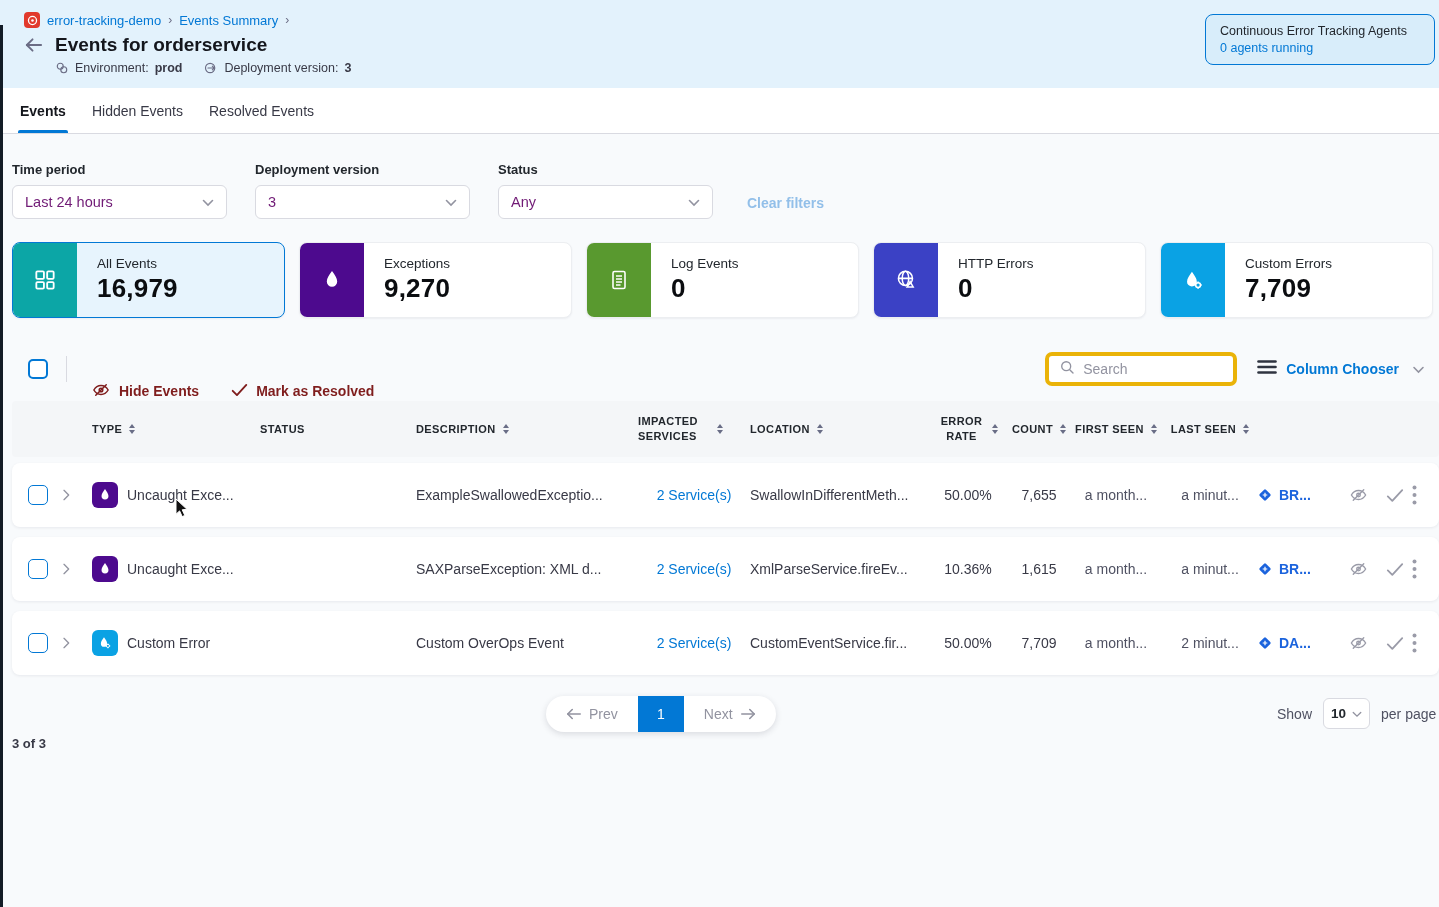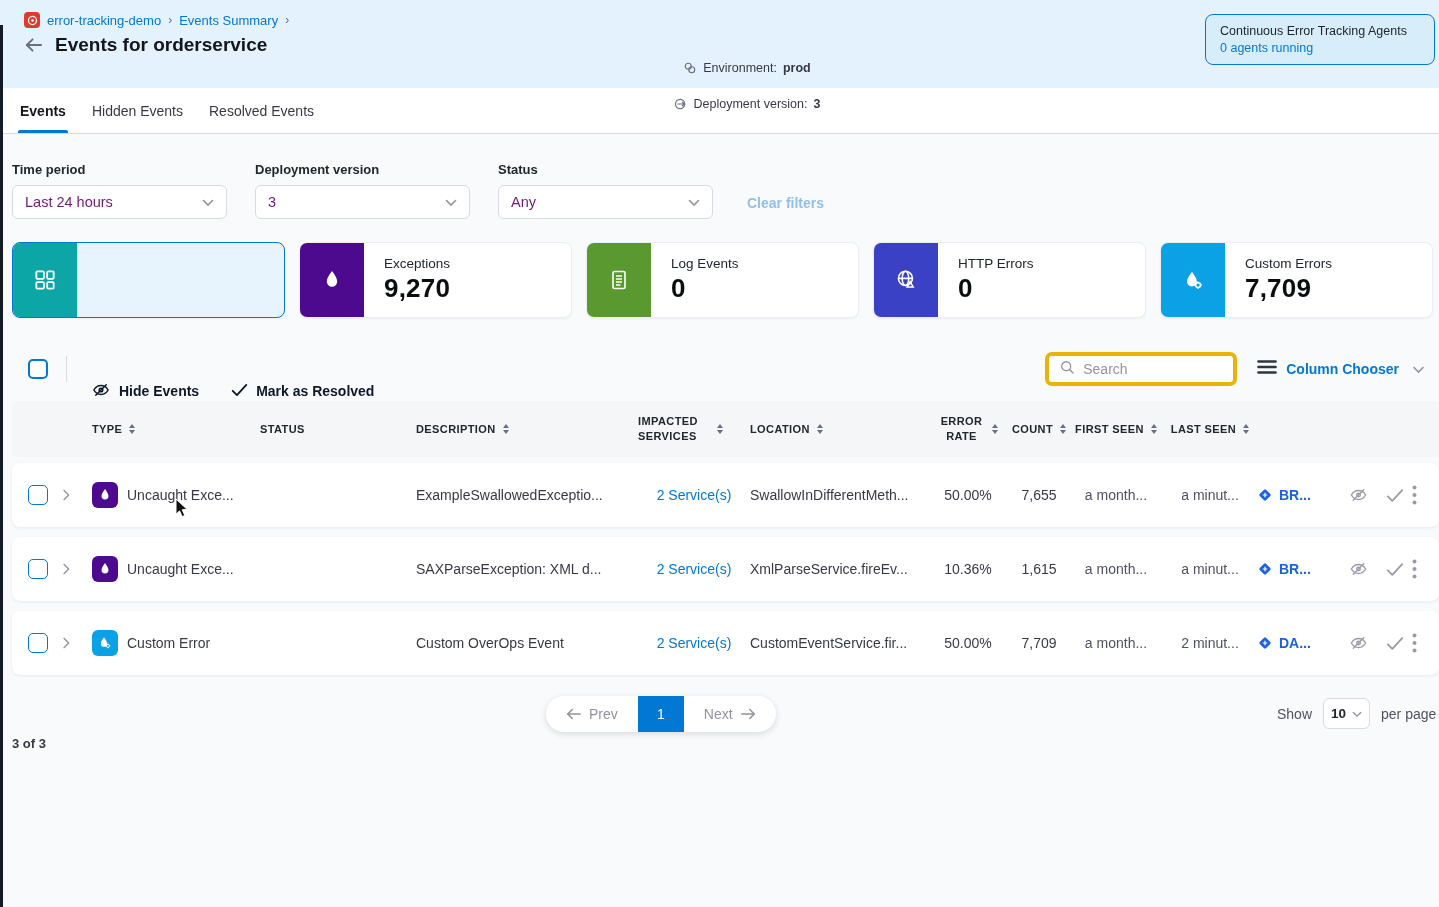--- a/index.html
+++ b/index.html
@@ -11,21 +11,21 @@
 
   
   .top-header { position:relative; height:88px; background:#e3f2fc; padding:12px 0 0 24px; }
   .breadcrumb { display:flex; align-items:center; gap:7px; font-size:13px; color:#0278d5; }
   .crumb-logo { width:16px; height:16px; background:#e1392c; border-radius:4px; display:inline-flex; align-items:center; justify-content:center; }
   .crumb-sep { color:#6b6d85; font-size:12px; }
   .crumb-link { cursor:pointer; }
   .title-row { display:flex; align-items:center; gap:12px; margin-top:6px; }
   .back-arrow { color:#6b6d85; display:inline-flex; cursor:pointer; }
   .page-title { font-size:19px; font-weight:bold; color:#14161c; }
-  .meta-row { display:flex; align-items:center; gap:22px; margin-top:5px; margin-left:31px; font-size:12.5px; color:#383946;flex-direction:column; }
+  .meta-row { display:flex; align-items:flex-start; gap:22px; margin-top:5px; margin-left:31px; font-size:12.5px; color:#383946; }
   .meta-item { display:inline-flex; align-items:center; gap:6px; }
   .meta-item b { font-weight:bold; }
   .meta-icon { color:#6b6d85; display:inline-flex; }
   .agents-card { position:absolute; top:14px; right:4px; width:230px; padding:9px 14px; background:#d8edfa; border:1px solid #0278d5; border-radius:8px; }
   .agents-title { font-size:12.5px; color:#22272d; }
   .agents-link { font-size:12.5px; color:#0278d5; margin-top:3px; cursor:pointer; }
 
   
   .tab-bar { display:flex; align-items:stretch; height:46px; background:#fff; border-bottom:1px solid #d9dae1; padding-left:18px; gap:22px; }
   .tab { position:relative; display:flex; align-items:center; font-size:14px; color:#383946; padding:0 2px; cursor:pointer; }
@@ -46,21 +46,21 @@
   .stat-card { flex:1; height:76px; background:#fff; border:1px solid #eceef1; border-radius:8px; display:flex; overflow:hidden; box-shadow:0 1px 2px rgba(40,41,61,.06); cursor:pointer; }
   .stat-card.selected { background:#e7f4fd; border:1.5px solid #0278d5; }
   .stat-icon { width:64px; flex:none; display:flex; align-items:center; justify-content:center; color:#fff; }
   .stat-body { padding:13px 0 0 20px; }
   .stat-label { font-size:13.5px; color:#22272d; }
   .stat-value { font-size:26px; font-weight:bold; color:#0b0d10; margin-top:2px; letter-spacing:.2px; }
 
   .toolbar { display:flex; align-items:center; margin:33px 14px 0 12px; padding-left:16px; height:36px; }
   .checkbox { width:20px; height:20px; border:2px solid #0278d5; border-radius:5px; background:#fff; flex:none; cursor:pointer; }
   .toolbar .divider { width:1px; height:26px; background:#d9dae1; margin:0 24px 0 18px; }
-  .tool-action { display:inline-flex; align-items:center; gap:8px; font-size:14px; font-weight:bold; color:#0f172a; margin-right:32px; cursor:pointer;margin-top:44px; }
+  .tool-action { display:inline-flex; align-items:center; gap:8px; font-size:14px; font-weight:bold; color:#7f1d1d; margin-right:32px; cursor:pointer;margin-top:44px; }
   .toolbar-right { margin-left:auto; display:flex; align-items:center; gap:20px; }
   .search-box { width:192px; height:34px; background:#fff; border:4px solid #eab308; border-radius:7px; display:flex; align-items:center; padding:0 10px; gap:8px; color:#9293a0; }
   .search-box input { border:none; outline:none; width:140px; font-size:14px; font-family:"Liberation Sans", sans-serif; color:#22272d; background:transparent; }
   .search-box input::placeholder { color:#9293a0; }
   .col-chooser { display:inline-flex; align-items:center; gap:9px; cursor:pointer; }
   .col-chooser .label { font-size:14px; font-weight:bold; color:#0278d5; }
   .col-chooser .chev { color:#9293a0; margin-left:4px; }
 
   
   .grid { display:grid; grid-template-columns:40px 34px 168px 156px 222px 112px 178px 80px 62px 92px 96px 80px 40px 34px 1fr; align-items:center; padding-left:6px; }
@@ -202,20 +202,24 @@
     <div class="cards">
       <div class="stat-card selected">
         <div class="stat-icon" style="background: rgb(12, 166, 166);">
           <svg width="26" height="26" viewBox="0 0 24 24" fill="none" stroke="#fff" stroke-width="1.7">
               <rect x="4" y="4" width="7" height="7" rx="1"></rect>
               <rect x="14" y="4" width="6" height="7" rx="1"></rect>
               <rect x="4" y="14" width="7" height="6" rx="1"></rect>
               <rect x="14" y="14" width="6" height="6" rx="1"></rect>
             </svg>
         </div>
+        <div class="stat-body">
+          <div class="stat-label">All Events</div>
+          <div class="stat-value">16,979</div>
+        </div>
       </div>
       <div class="stat-card">
         <div class="stat-icon" style="background: rgb(77, 10, 142);">
           <svg width="24" height="24" viewBox="0 0 24 24">
               <path d="M12 3C9.2 7 6.8 10.2 6.8 13.6a5.2 5.2 0 0 0 10.4 0C17.2 10.2 14.8 7 12 3Z" fill="#fff"></path>
             </svg>
         </div>
         <div class="stat-body">
           <div class="stat-label">Exceptions</div>
           <div class="stat-value">9,270</div>

